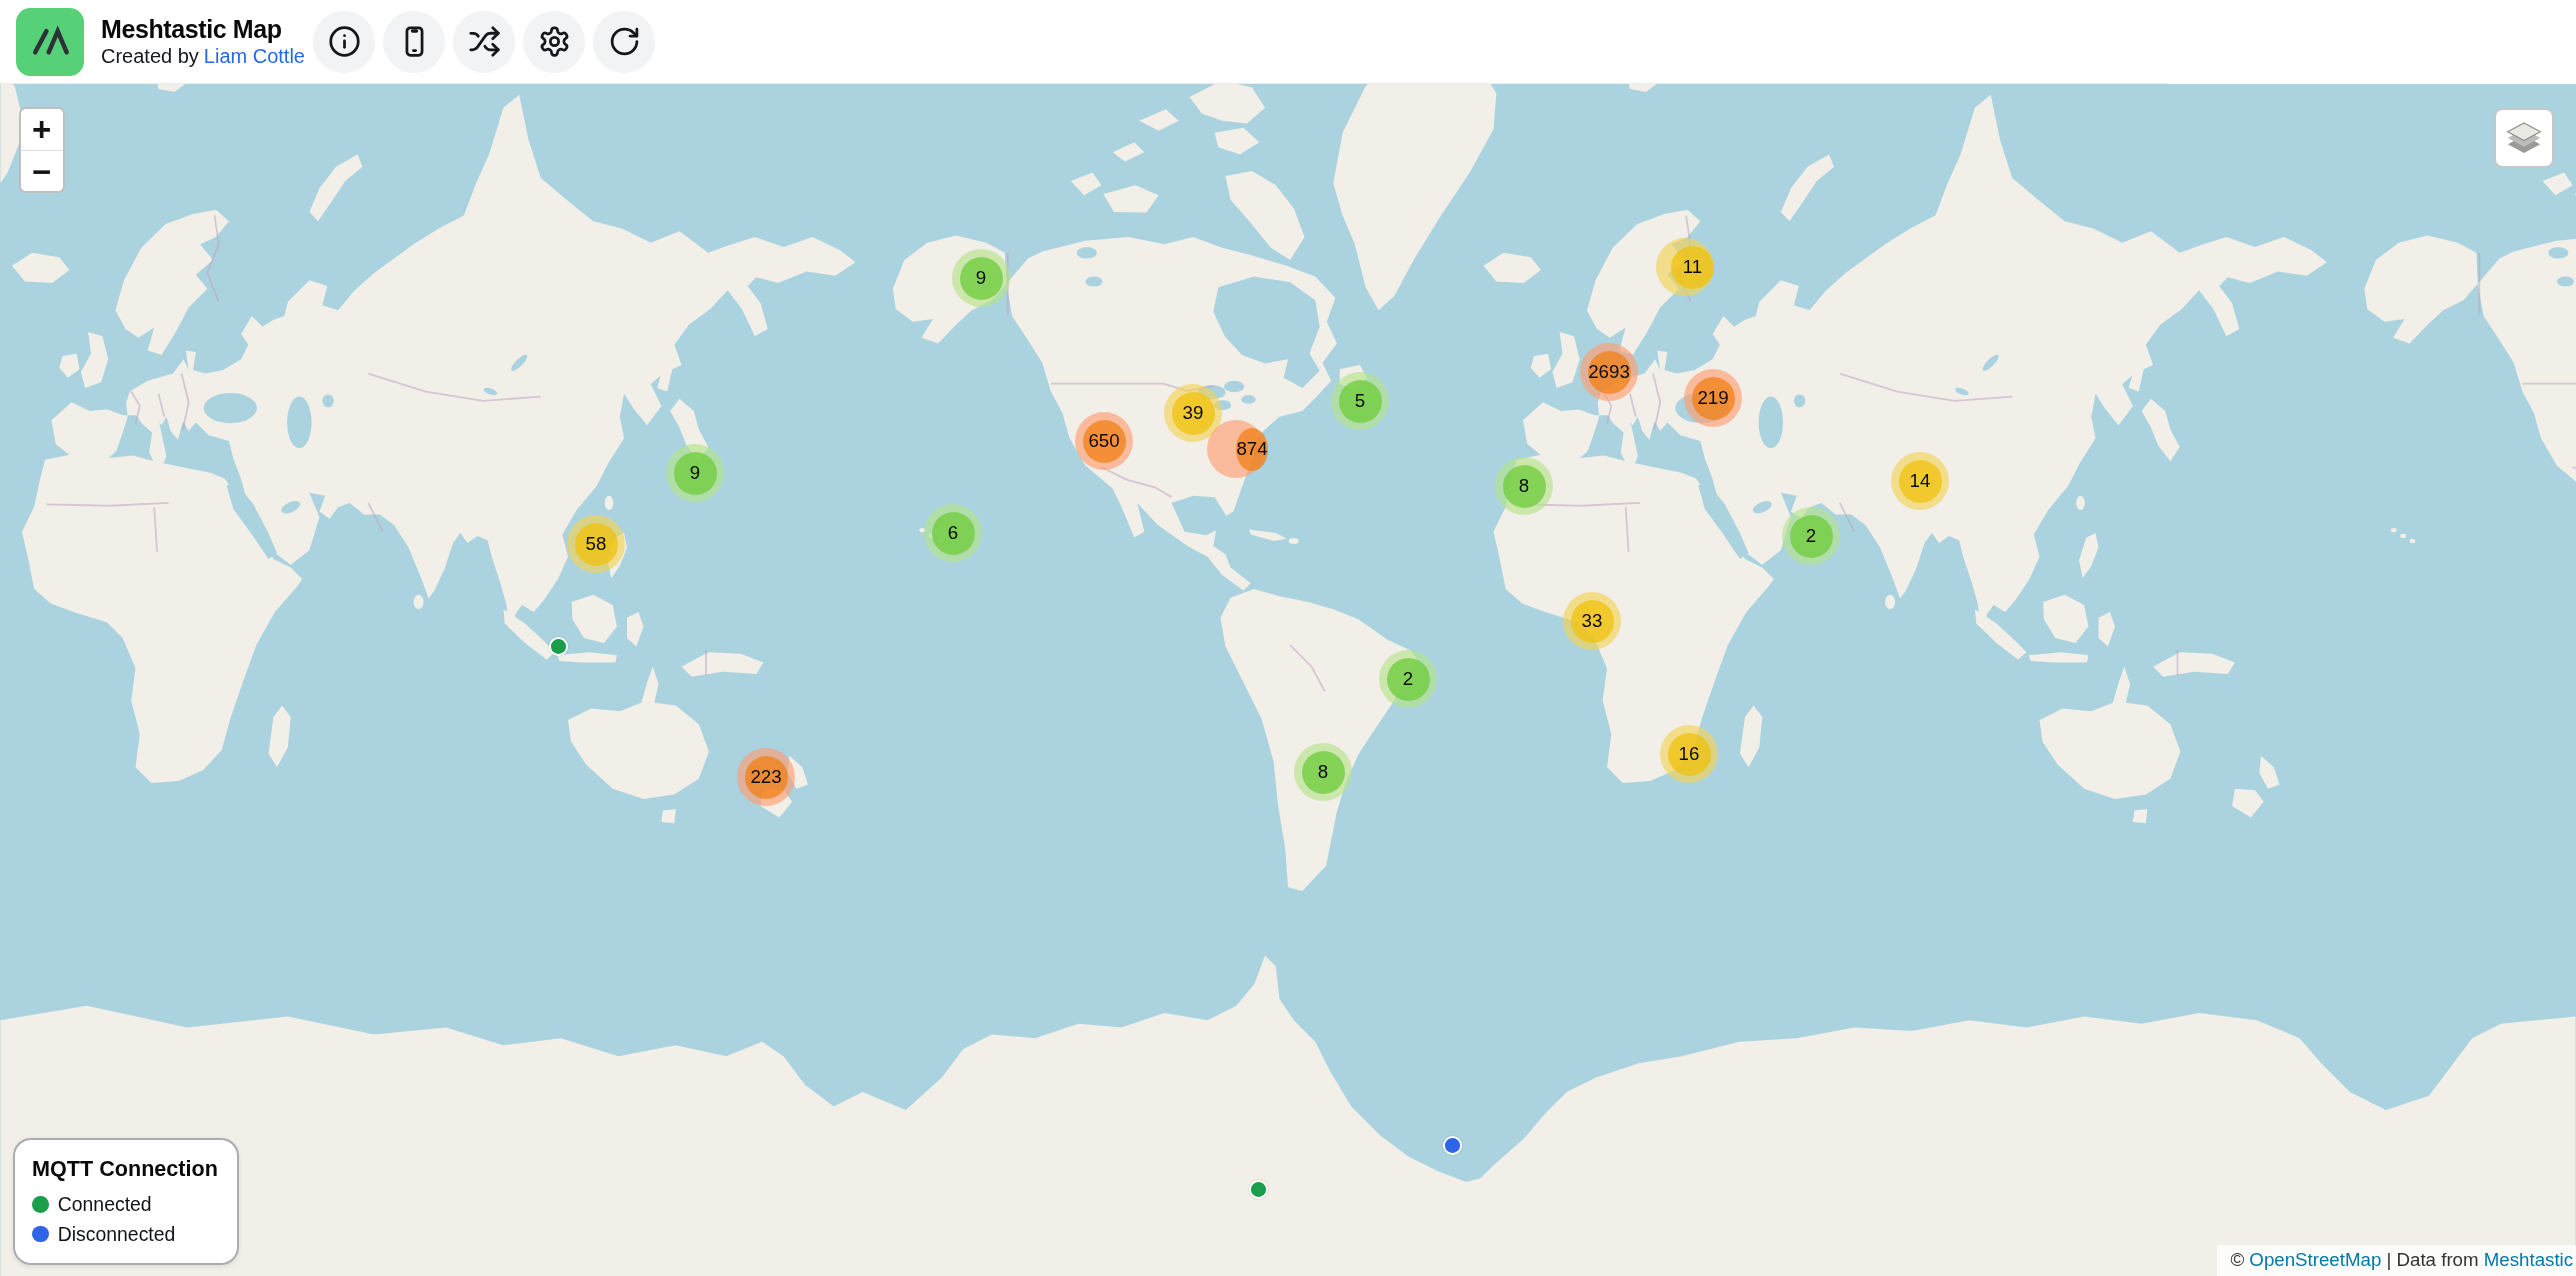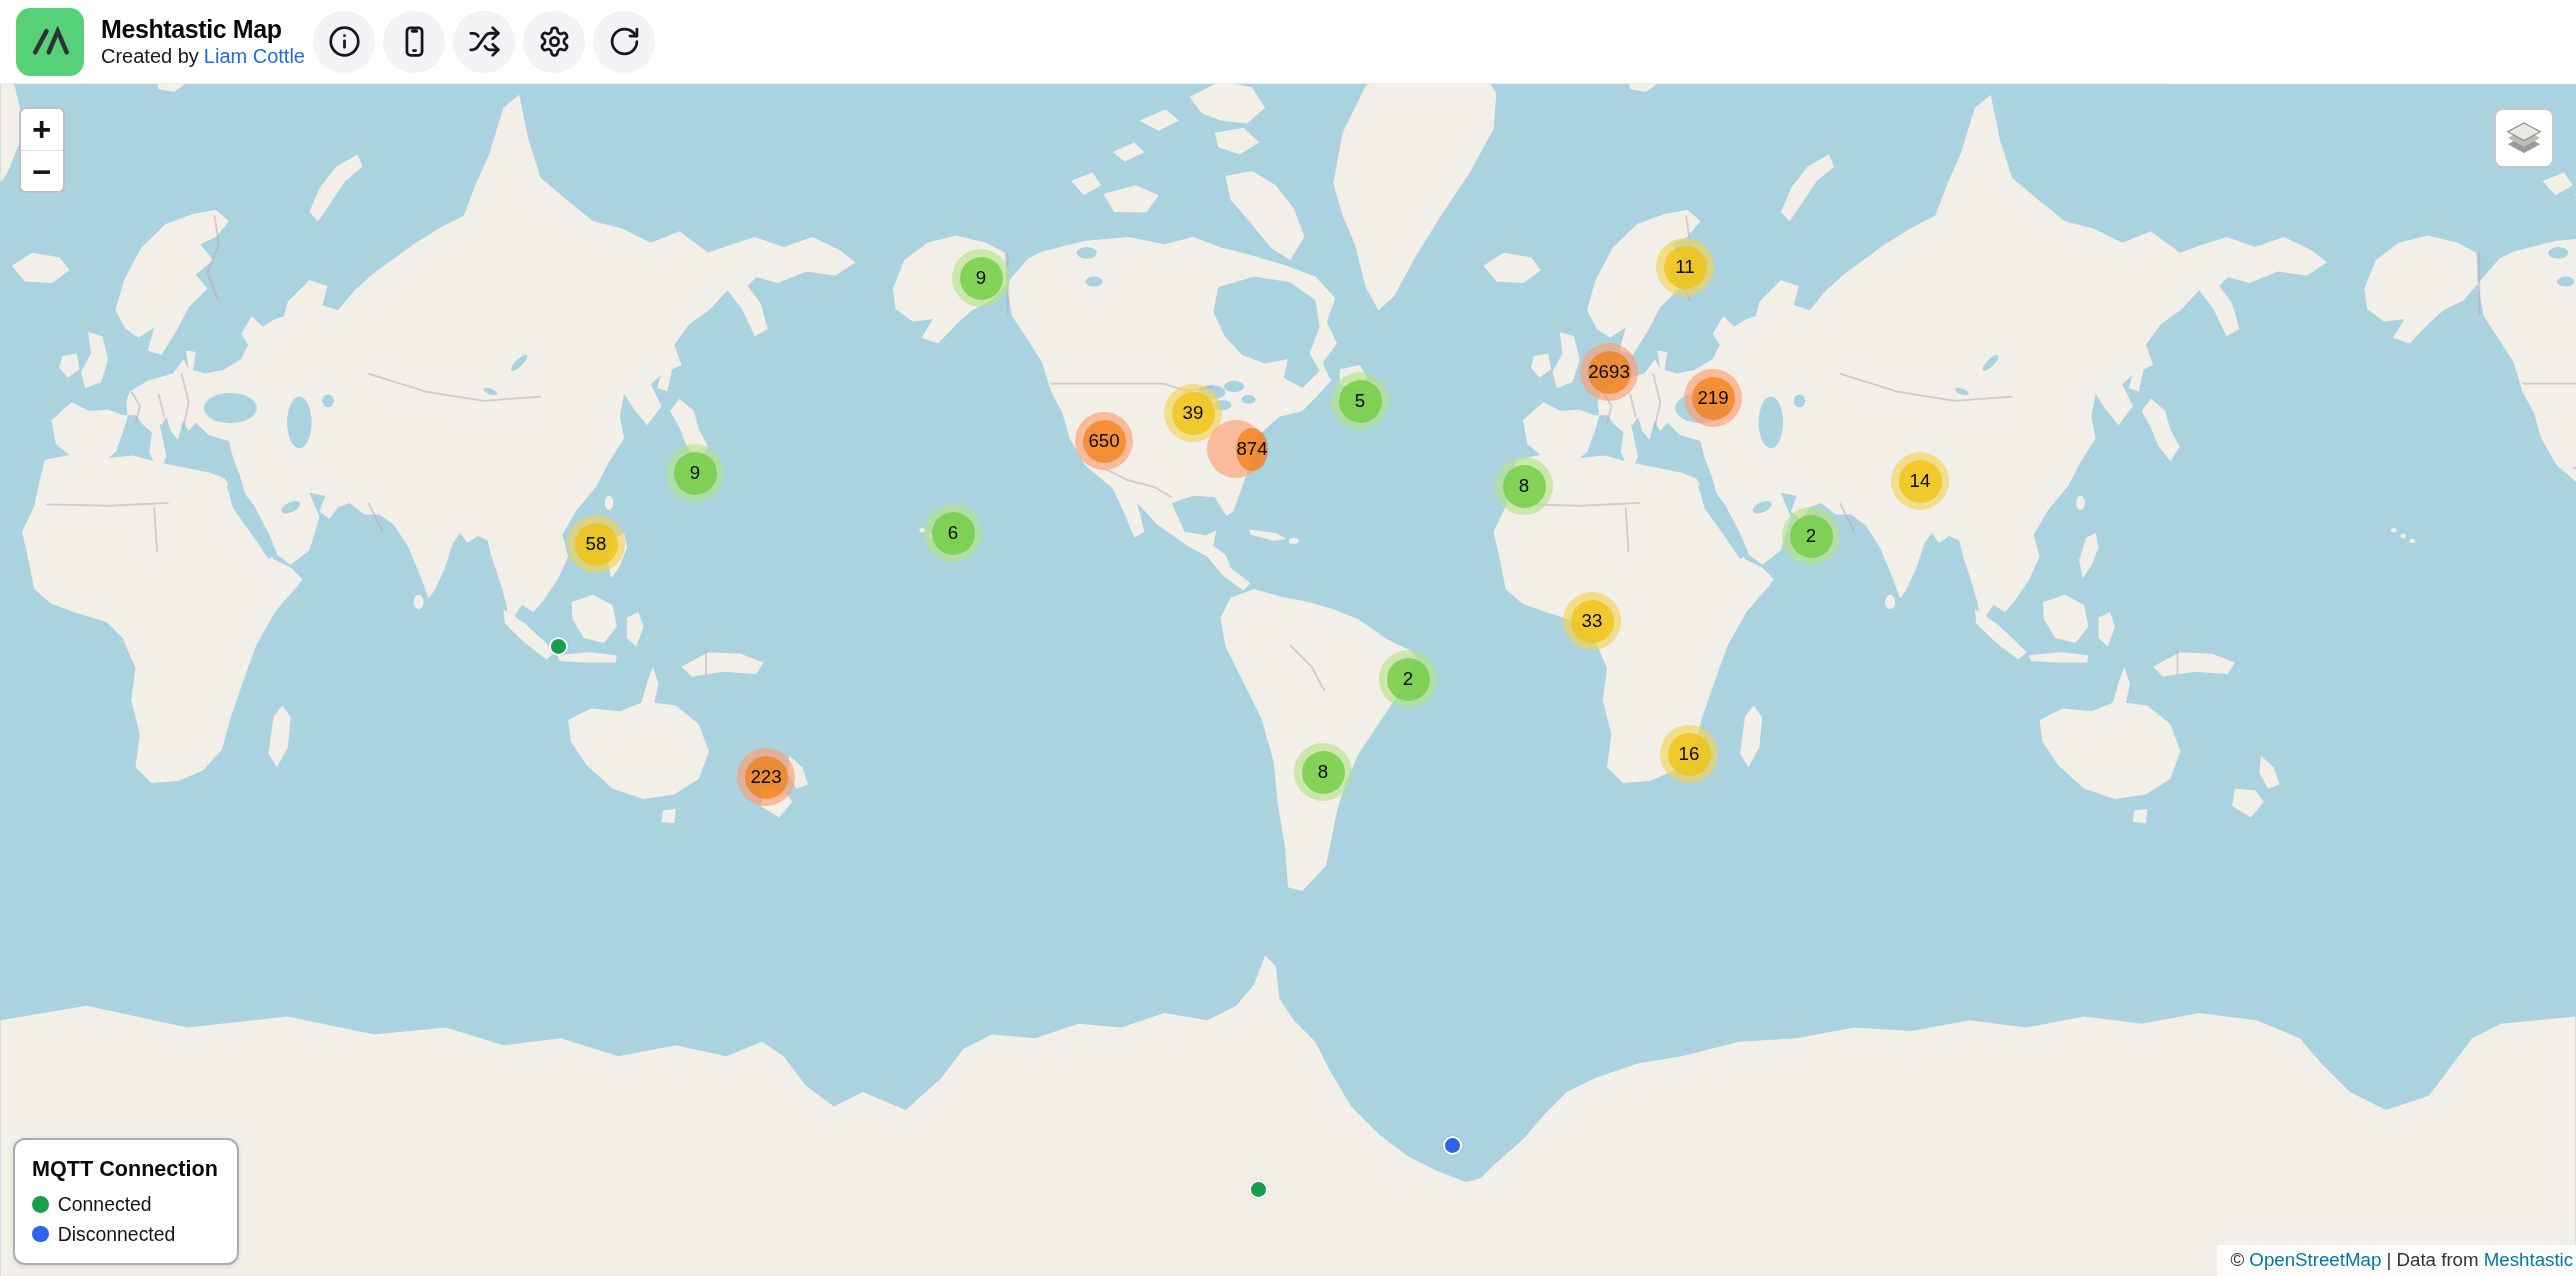--- a/index.html
+++ b/index.html
@@ -68,21 +68,21 @@
   }
   .zbtn.minus{border-top:1.4px solid #e0e0e0;}
   .layersctl{
     position:absolute;right:21.6px;top:24px;width:56px;height:56px;background:#ffffff;
     border:2.2px solid rgba(0,0,0,.22);border-radius:8.6px;display:flex;align-items:center;
     justify-content:center;z-index:10;cursor:pointer;
   }
   
   .legend{
     position:absolute;left:13px;bottom:11.5px;background:#ffffff;border:2.2px solid #a9adb2;
-    border-radius:12px;padding:16px 18.7px 17px 17px;z-index:10;min-width:152px;
+    border-radius:18px;padding:16px 18.7px 17px 17px;z-index:10;min-width:152px;
     box-shadow:0 1.4px 5.8px rgba(0,0,0,.08);
   }
   .legend-title{font-size:21.6px;font-weight:700;color:#0a0a0a;margin-bottom:11.5px;}
   .legend-row{display:flex;align-items:center;font-size:19.4px;color:#101417;margin-top:6.5px;}
   .legend-dot{width:16.5px;height:16.5px;border-radius:50%;margin-right:9.3px;flex:0 0 auto;}
   
   .attribution{
     position:absolute;right:0;bottom:0;background:rgba(255,255,255,.78);font-size:18.7px;
     color:#333333;padding:4.3px 2.9px 5px 13px;z-index:10;white-space:pre;
   }
@@ -291,21 +291,21 @@
           <path d="M 982 905 L 982 940" class="border"></path>
           <path d="M 3030 905 L 3030 940" class="border"></path>
         </g>
     </g>
   </svg>
 
   <div id="clusters-layer">
       <div class="cluster" style="left: 952px; top: 165px; background: rgba(181, 226, 140, 0.65);">
         <div class="cluster-inner" style="background: rgba(110, 204, 57, 0.75);">9</div>
       </div>
-      <div class="cluster" style="left: 1656px; top: 154px; background: rgba(241, 211, 87, 0.65);">
+      <div class="cluster" style="left: 1656px; top: 154px; background: rgba(241, 211, 87, 0.65); justify-content: flex-end;">
         <div class="cluster-inner" style="background: rgba(240, 194, 12, 0.75);">11</div>
       </div>
       <div class="cluster" style="left: 1580px; top: 259px; background: rgba(253, 156, 115, 0.65);">
         <div class="cluster-inner" style="background: rgba(241, 128, 23, 0.75);">2693</div>
       </div>
       <div class="cluster" style="left: 1684px; top: 285px; background: rgba(253, 156, 115, 0.65);">
         <div class="cluster-inner" style="background: rgba(241, 128, 23, 0.75);">219</div>
       </div>
       <div class="cluster" style="left: 1164px; top: 300px; background: rgba(241, 211, 87, 0.65);">
         <div class="cluster-inner" style="background: rgba(240, 194, 12, 0.75);">39</div>

